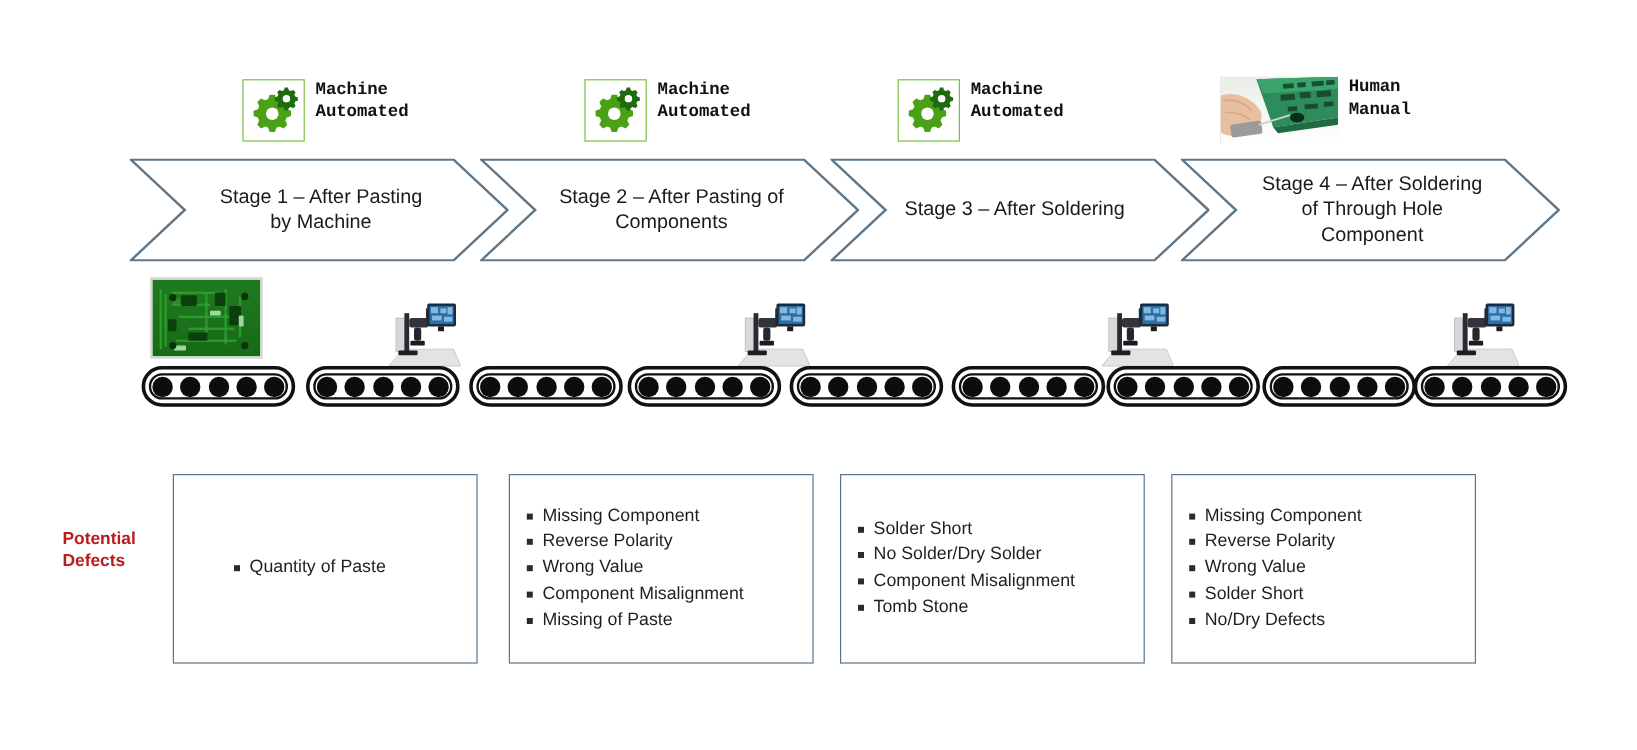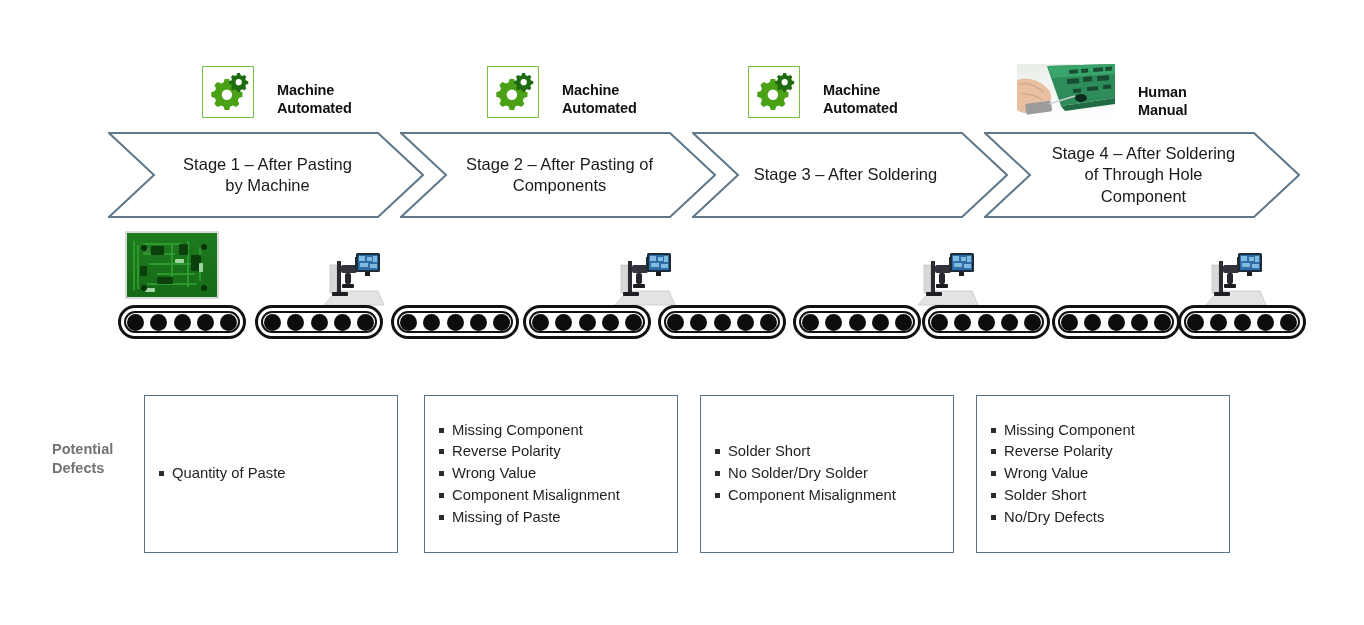--- a/index.html
+++ b/index.html
@@ -11,21 +11,21 @@
     width: 1364px;
     height: 625px;
     position: relative;
     font-family: "Liberation Sans", sans-serif;
     overflow: hidden;
   }
 
   
   .icon-row { position: absolute; left: 0; top: 0; width: 1364px; height: 135px; }
 
-  .icon-group { position: absolute; display: flex; align-items: flex-end; gap: 23px; }
+  .icon-group { position: absolute; display: flex; align-items: flex-start; gap: 9px; font-family: Liberation Mono, monospace; }
 
   .gear-box {
     width: 52px; height: 52px;
     border: 1px solid #7ac143;
     background: #ffffff;
     box-sizing: border-box;
     display: flex; align-items: center; justify-content: center;
     flex: 0 0 auto;
   }
   .gear-box svg { display: block; }
@@ -112,21 +112,21 @@
   
   .scope { position: absolute; width: 66px; height: 62px; }
   .scope svg { display: block; }
 
   .defects-title {
     position: absolute;
     left: 52px; top: 440px;
     width: 100px;
     font-size: 14.5px;
     font-weight: bold;
-    color: #737373;
+    color: #b91c1c;
     line-height: 1.3;
     white-space: pre-line;
   }
 
   .defect-box {
     position: absolute;
     border: 1.6px solid #5b7489;
     background: #ffffff;
     box-sizing: border-box;
     display: flex;
@@ -493,41 +493,42 @@
       <div class="roller"></div>
       <div class="roller"></div>
       <div class="roller"></div>
     </div>
   </div>
 </div>
 
 <div class="defects-title">Potential
 Defects</div>
 
-<div class="defect-box" style="left:144px; top:395px; width:254px; height:158px;">
+<div class="defect-box" style="left:144px; top:395px; width:254px; height:158px;padding-left:36px;">
   <ul class="defect-list">
     <li>Quantity of Paste</li>
   </ul>
 </div>
 
 <div class="defect-box" style="left:424px; top:395px; width:254px; height:158px;">
   <ul class="defect-list">
     <li>Missing Component</li>
     <li>Reverse Polarity</li>
     <li>Wrong Value</li>
     <li>Component Misalignment</li>
     <li>Missing of Paste</li>
   </ul>
 </div>
 
 <div class="defect-box" style="left:700px; top:395px; width:254px; height:158px;">
   <ul class="defect-list">
     <li>Solder Short</li>
     <li>No Solder/Dry Solder</li>
     <li>Component Misalignment</li>
+    <li>Tomb Stone</li>
   </ul>
 </div>
 
 <div class="defect-box" style="left:976px; top:395px; width:254px; height:158px;">
   <ul class="defect-list">
     <li>Missing Component</li>
     <li>Reverse Polarity</li>
     <li>Wrong Value</li>
     <li>Solder Short</li>
     <li>No/Dry Defects</li>

